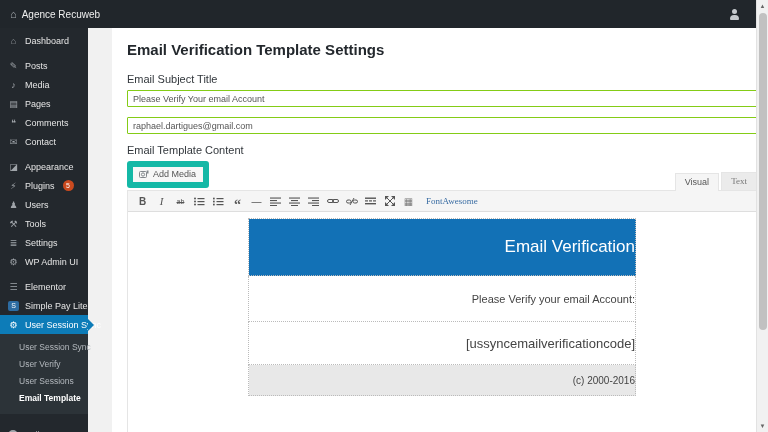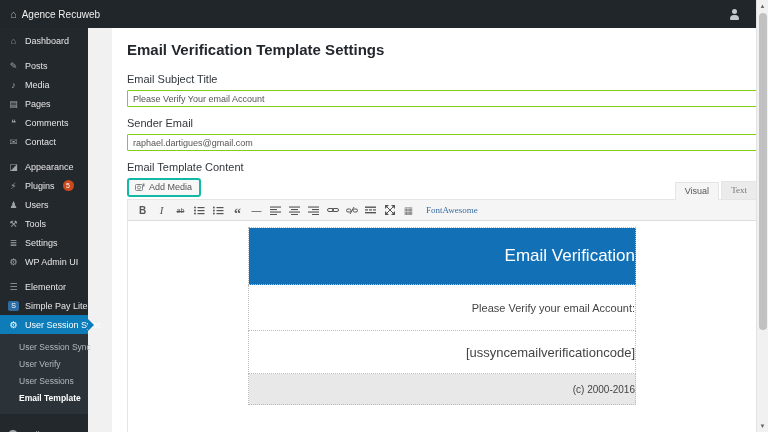--- a/index.html
+++ b/index.html
@@ -39,21 +39,21 @@
   .content { position:absolute; left:88px; top:28px; right:12px; bottom:0; background:#f1f1f1; }
   .panel { position:absolute; left:24px; top:0; width:655px; bottom:0; background:#fff; padding:7px 10px 0 15px; }
   h1.page-title { font-size:15px; font-weight:bold; color:#23282d; margin:6px 0 15px 0; }
   .flabel { font-size:11px; color:#32373c; margin-bottom:5px; }
   .tinput { display:block; width:630px; height:17px; border:1px solid #84cc16; background:#fff; color:#555;
             font-size:9px; font-family:inherit; padding:0 5px; margin-bottom:10px; border-radius:1px; }
 
   
   .ed-wrap { width:630px; }
   .ed-top { display:flex; justify-content:space-between; align-items:flex-end; margin-top:1px; }
-  .add-media { display:inline-flex; align-items:center; gap:4px; border:2px solid #14b8a6; background:#f7f7f7;
+  .add-media { display:inline-flex; align-items:center; gap:4px; border:6px solid #14b8a6; background:#f7f7f7;
                border-radius:3px; font-size:9px; color:#555; padding:2px 7px 3px 6px; cursor:pointer; margin-bottom:2px;}
   .tabs { display:flex; }
   .tab { font-size:9px; padding:3px 9px 4px; cursor:pointer; border:1px solid transparent; border-bottom:none; }
   .tab.active { background:#f5f5f5; border-color:#e5e5e5; color:#555; position:relative; top:1px; }
   .tab.inactive { background:#ebebeb; color:#777; border-color:#e5e5e5; margin-left:2px;font-family:Liberation Serif, serif; }
   .editor { border:1px solid #e5e5e5; background:#fff; }
   .toolbar { height:21px; background:#f5f5f5; border-bottom:1px solid #dedede; display:flex; align-items:center; padding-left:5px; }
   .tbtn { width:19px; height:17px; display:flex; align-items:center; justify-content:center; color:#555; cursor:pointer; border-radius:2px; }
   .tbtn .b { font-weight:bold; font-size:10px; }
   .tbtn .i { font-style:italic; font-family:"Liberation Serif",serif; font-size:11px; }
@@ -166,21 +166,20 @@
   </div>
 </div>
 
 <div class="content">
   <div class="panel">
     <h1 class="page-title">Email Verification Template Settings</h1>
 
     <div class="flabel">Email Subject Title</div>
     <input class="tinput" type="text" value="Please Verify Your email Account" style="">
 
-    <div class="flabel">Sender Email</div>
     <input class="tinput" type="text" value="raphael.dartigues@gmail.com" style="">
 
     <div class="flabel">Email Template Content</div>
 
     <div class="ed-wrap">
       <div class="ed-top">
         <span class="add-media">
           <svg width="10" height="9" viewBox="0 0 10 9">
             <rect x="0.5" y="1.5" width="7" height="6" rx="1" fill="none" stroke="#82878c"></rect>
             <circle cx="4" cy="4.5" r="1.6" fill="none" stroke="#82878c"></circle>

